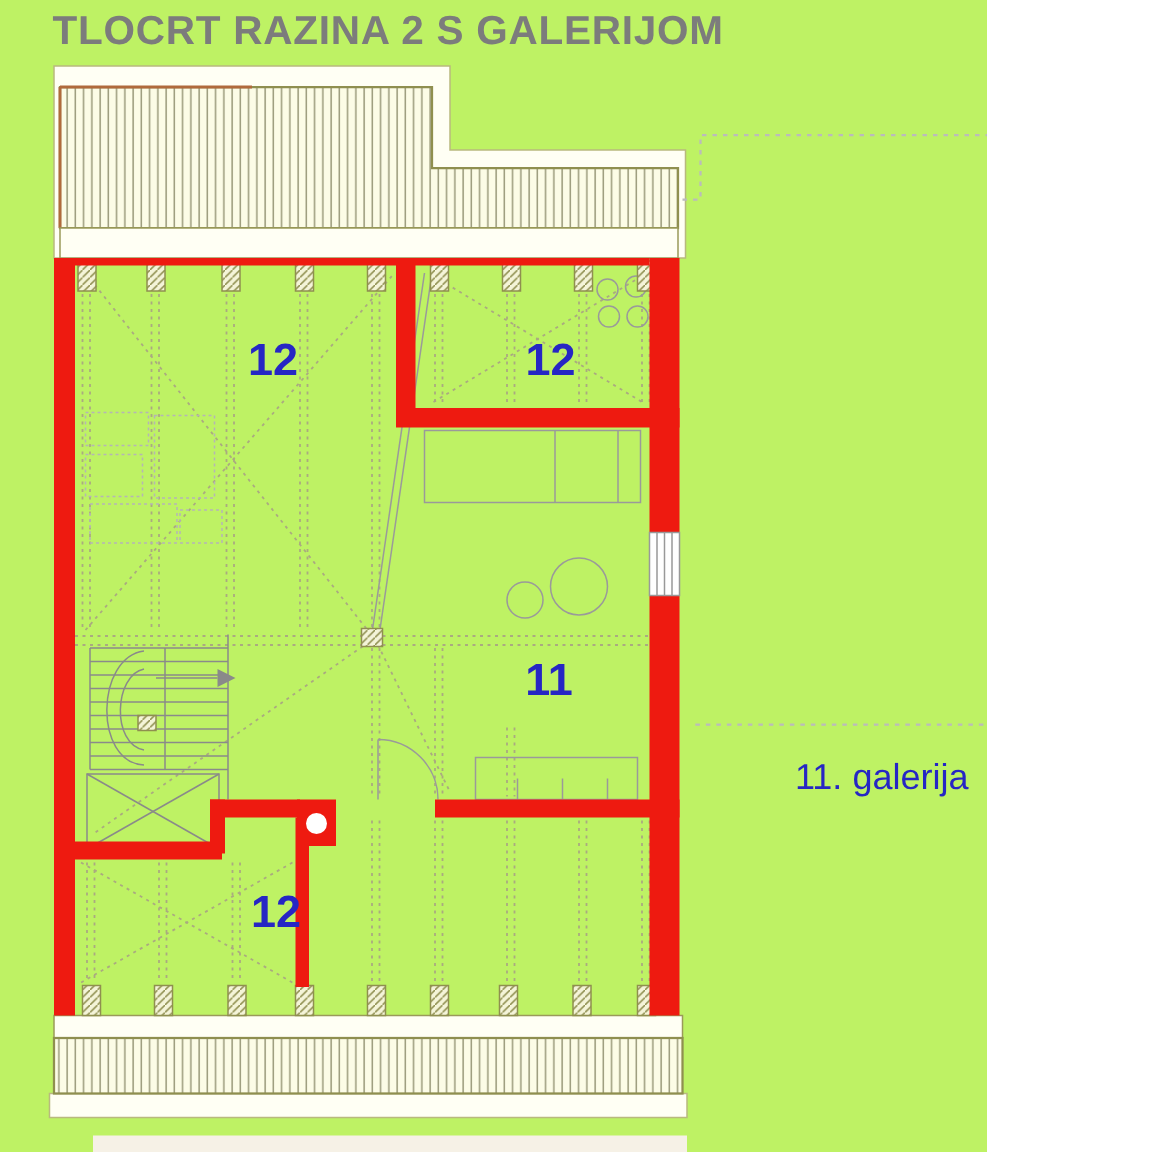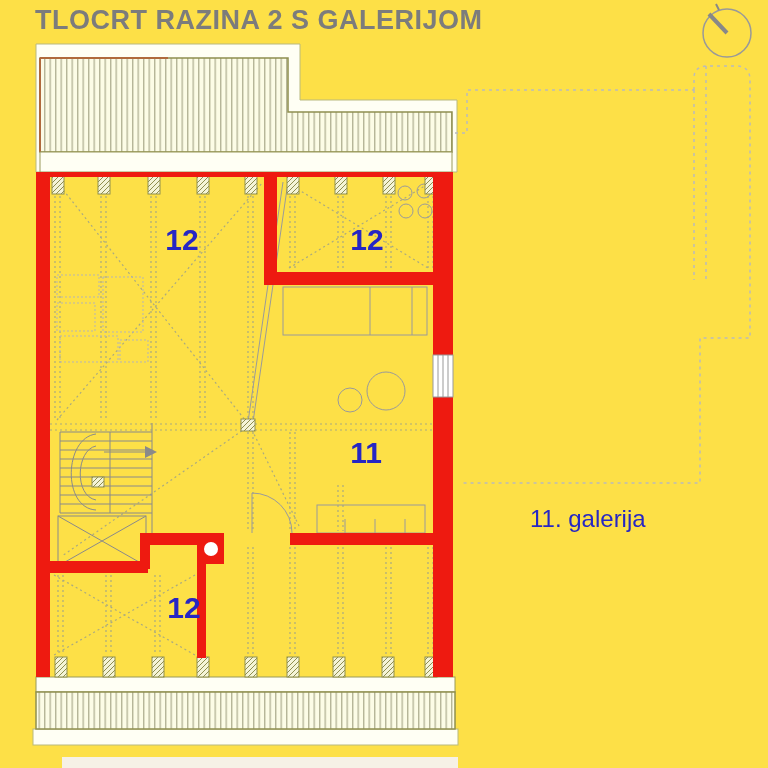--- a/index.html
+++ b/index.html
@@ -1,16 +1,16 @@
 <!DOCTYPE html>
 <html><head>
 <meta charset="utf-8">
 <style>
   html,body{margin:0;padding:0;background:#fff;}
-  .stage{position:relative;width:768px;height:768px;background:#fde047;overflow:hidden;
+  .stage{position:relative;width:658px;height:768px;background:#bef264;overflow:hidden;
          font-family:"Liberation Sans", sans-serif;}
   .title{position:absolute;left:35px;top:5px;font-size:27px;font-weight:bold;
          color:#7c7c7c;letter-spacing:0.5px;white-space:nowrap;}
   .legend{position:absolute;left:530px;top:503px;color:#2626c4;font-size:24px;
           font-weight:normal;line-height:32px;white-space:nowrap;}
   svg{position:absolute;left:0;top:0;}
   .room-label{font-family:"Liberation Sans", sans-serif;font-size:30px;font-weight:bold;
               fill:#2626c4;text-anchor:middle;}
 </style>
 </head>

